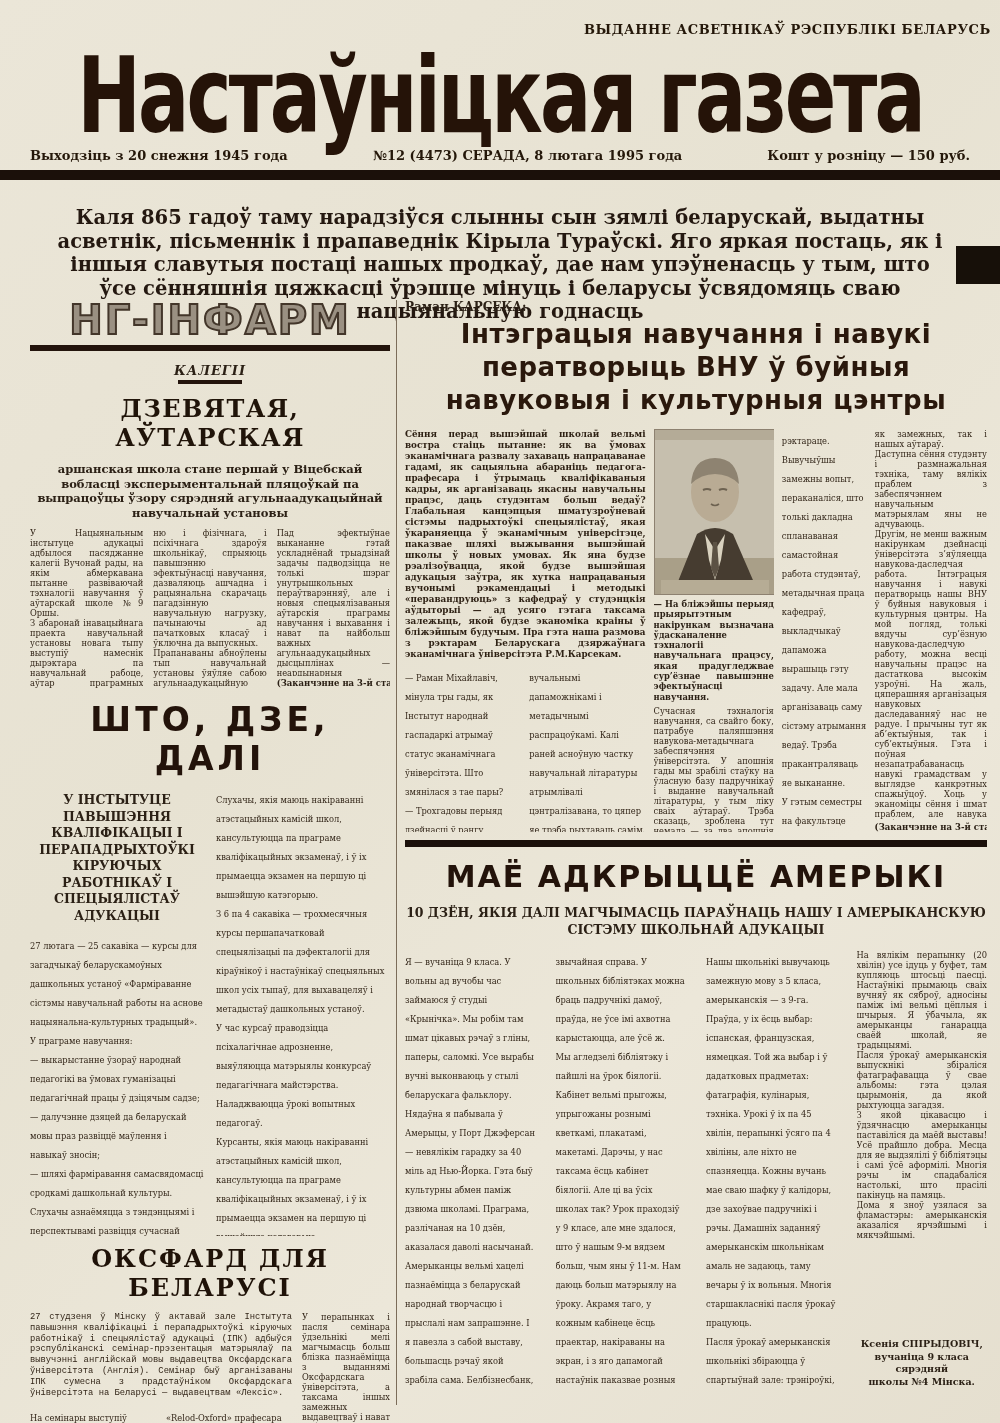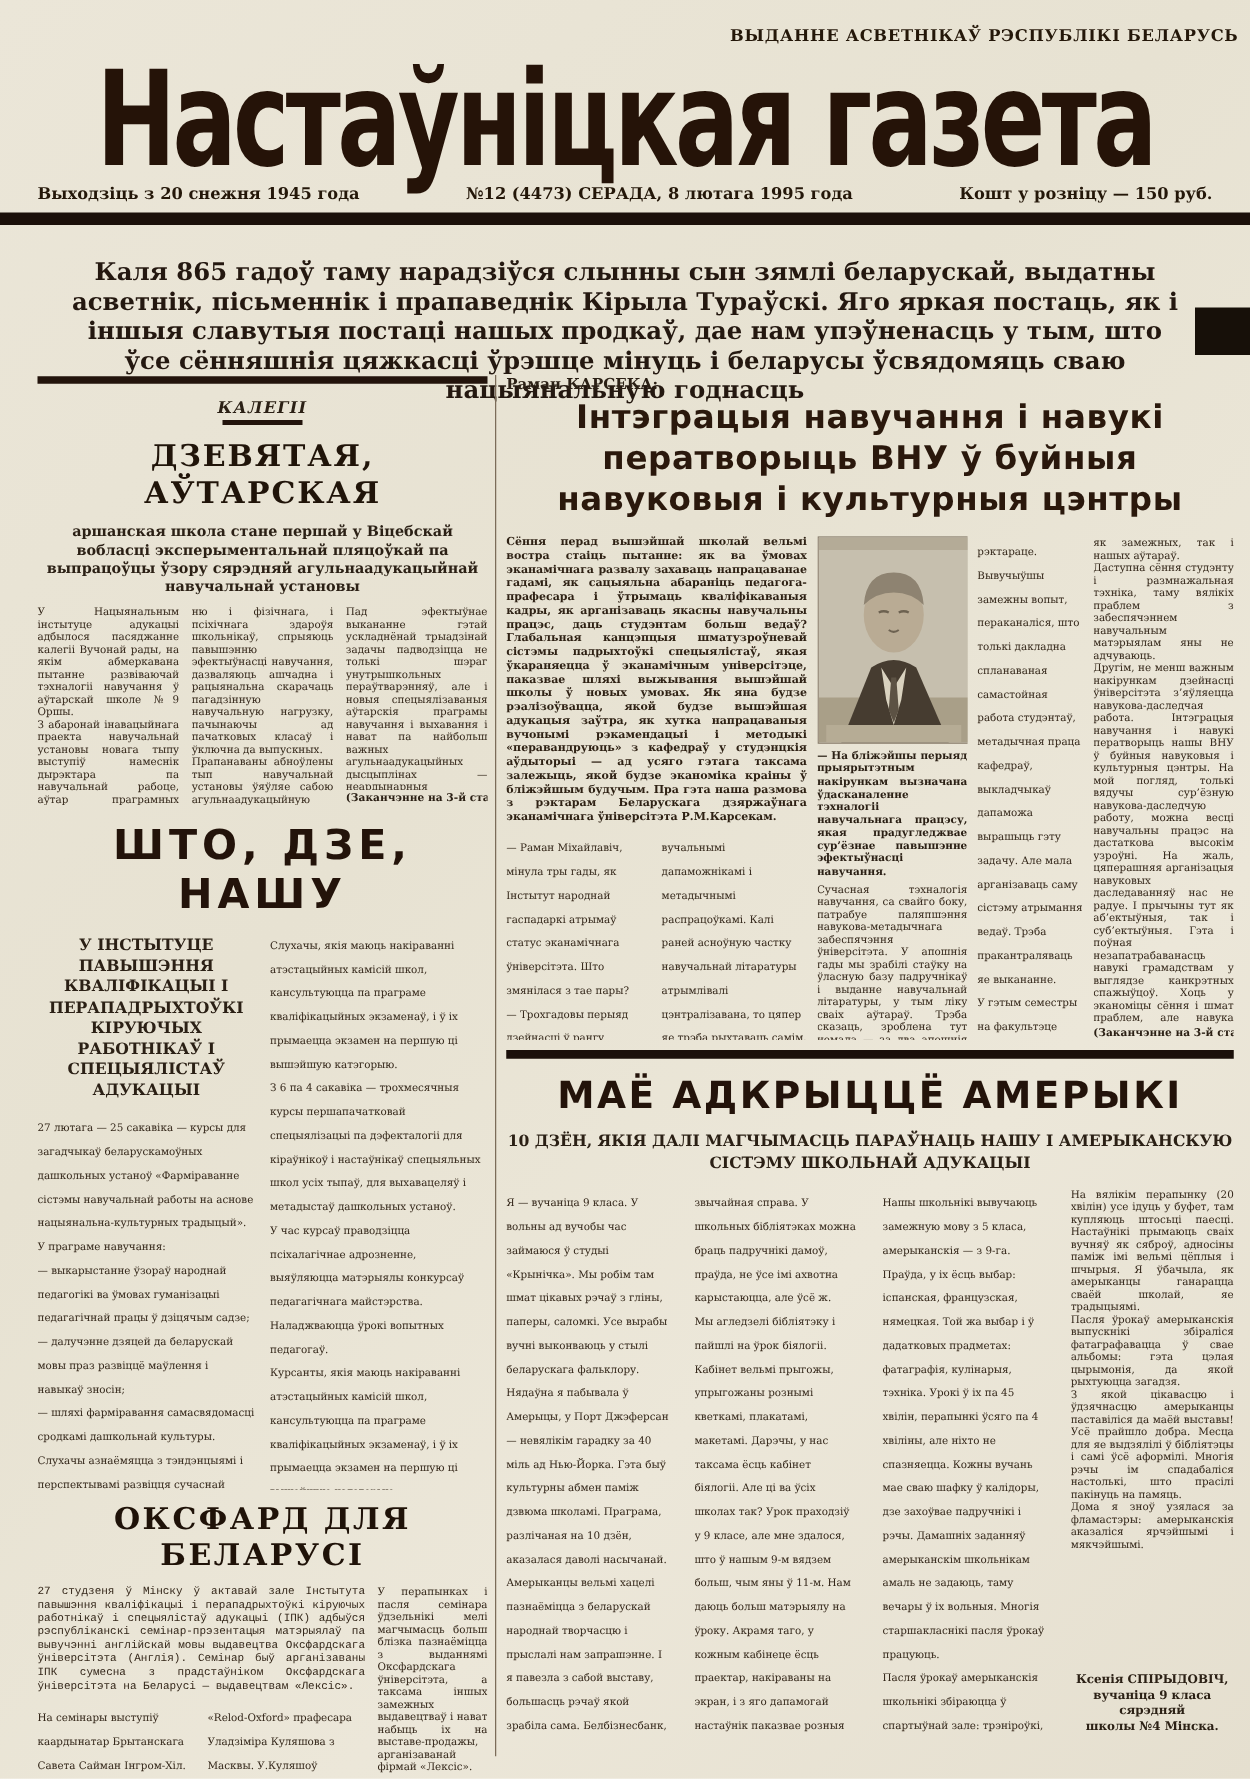--- a/index.html
+++ b/index.html
@@ -88,20 +88,21 @@
 
 <div class="abs bar1"></div>
 
 <div class="abs lead">Каля 865 гадоў таму нарадзіўся слынны сын зямлі беларускай, выдатны асветнік, пісьменнік і прапаведнік Кірыла Тураўскі. Яго яркая постаць, як і іншыя славутыя постаці нашых продкаў, дае нам упэўненасць у тым, што ўсе сённяшнія цяжкасці ўрэшце мінуць і беларусы ўсвядомяць сваю нацыянальную годнасць</div>
 
 <div class="abs edge-mark"></div>
 <div class="abs vdiv"></div>
 
 <div class="abs leftcol">
 
+  <div class="ng-head">НГ-ІНФАРМ</div>
   <div class="ng-rule"></div>
 
   <div class="kicker">КАЛЕГІІ</div>
   <div class="kicker-bar"></div>
 
   <div class="ng-headline">ДЗЕВЯТАЯ, АЎТАРСКАЯ</div>
   <div class="ng-subhead">аршанская школа стане першай у Віцебскай вобласці эксперыментальнай пляцоўкай па выпрацоўцы ўзору сярэдняй агульнаадукацыйнай навучальнай установы</div>
 
   <div class="cols3">
     <div>
@@ -112,21 +113,21 @@
         <span class="bodytext">ню і фізічнага, і псіхічнага здароўя школьнікаў, спрыяюць павышэнню эфектыўнасці навучання, дазваляюць ашчадна і рацыянальна скарачаць пагадзінную навучальную нагрузку, пачынаючы ад пачатковых класаў і ўключна да выпускных.
 Прапанаваны абноўлены тып навучальнай установы ўяўляе сабою агульнаадукацыйную сярэднюю школу, навучальны працэс у якой не што іншае, як спалучэнне трох складовых прынцыпаў: школы агульнага развіцця, школы профільнай адукацыі і школы перадпрафесійнага навучання.</span>
       </div>
     <div>
       <span class="bodytext" style="flex:1;overflow:hidden;">Пад эфектыўнае выкананне гэтай ускладнёнай трыадзінай задачы падводзіцца не толькі шэраг унутрышкольных пераўтварэнняў, але і новыя спецыялізаваныя аўтарскія праграмы навучання і выхавання і нават па найбольш важных агульнаадукацыйных дысцыплінах — неардынарныя падручнікі, якія распрацоўваюцца непасрэдна педагогамі-прадметнікамі.
 Абаронца новага праекта Сяргей Герасімаў для доказнасці жыццёвасці навучальнай установы новага тыпу выкарыстаў цэлы арсе-</span>
       <span class="cont-note">(Заканчэнне на 3-й стар.)</span>
     </div>
   </div>
 
-  <div class="shto-head">ШТО, ДЗЕ, НАШУ</div>
+  <div class="shto-head">ШТО, ДЗЕ, ДАЛІ</div>
 
   <div class="shto-body">
     <div>
       <div class="shto-subhead">У ІНСТЫТУЦЕ ПАВЫШЭННЯ КВАЛІФІКАЦЫІ І ПЕРАПАДРЫХТОЎКІ КІРУЮЧЫХ РАБОТНІКАЎ І СПЕЦЫЯЛІСТАЎ АДУКАЦЫІ</div>
       <span class="bodytext">27 лютага — 25 сакавіка — курсы для загадчыкаў беларускамоўных дашкольных устаноў «Фарміраванне сістэмы навучальнай работы на аснове нацыянальна-культурных традыцый».
 У праграме навучання:
 — выкарыстанне ўзораў народнай педагогікі ва ўмовах гуманізацыі педагагічнай працы ў дзіцячым садзе;
 — далучэнне дзяцей да беларускай мовы праз развіццё маўлення і навыкаў зносін;
 — шляхі фарміравання самасвядомасці сродкамі дашкольнай культуры.
 Слухачы азнаёмяцца з тэндэнцыямі і перспектывамі развіцця сучаснай беларускай літаратуры. Кіраўнікам дашкольных устаноў прапануюцца альтэрнатыўныя праграмы выхавання дзяцей дашкольнага ўзросту.

